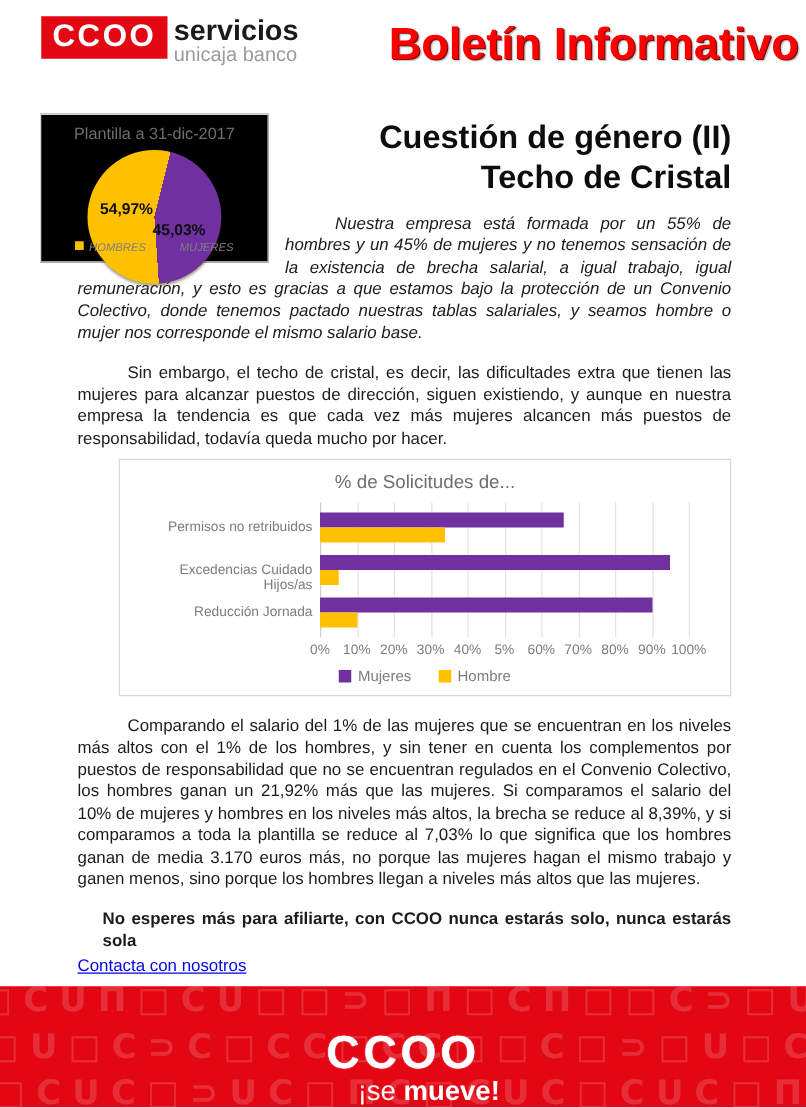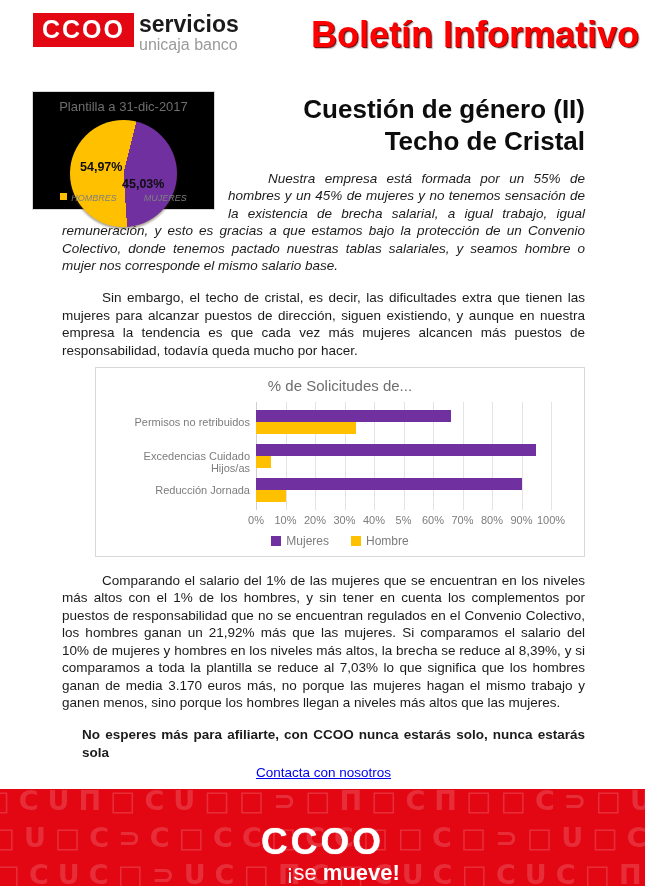--- a/index.html
+++ b/index.html
@@ -86,21 +86,21 @@
   }
   .bar-legend .item { display:flex; align-items:center; gap:5px; }
   .bar-legend .sq { width:10px; height:10px; display:inline-block; }
 
   
   .cta {
     text-align:center; color:#ff0000; font-weight:bold; font-size:14.5px;
     margin-top:13px; text-indent:0 !important;padding-left:20px;
   }
   .contact-link {
-    display:block; text-align:center; color:#0000EE; text-decoration:underline;
+    display:block; text-align:left; color:#0000EE; text-decoration:underline;
     font-size:13.5px; margin-top:4px; cursor:pointer;
   }
 
   
   .footer {
     position:absolute; left:0; top:789px; width:645px; height:97px;
     background:#E30613; overflow:hidden;
   }
   .footer-pattern {
     position:absolute; inset:-4px 0; display:flex; flex-direction:column;

